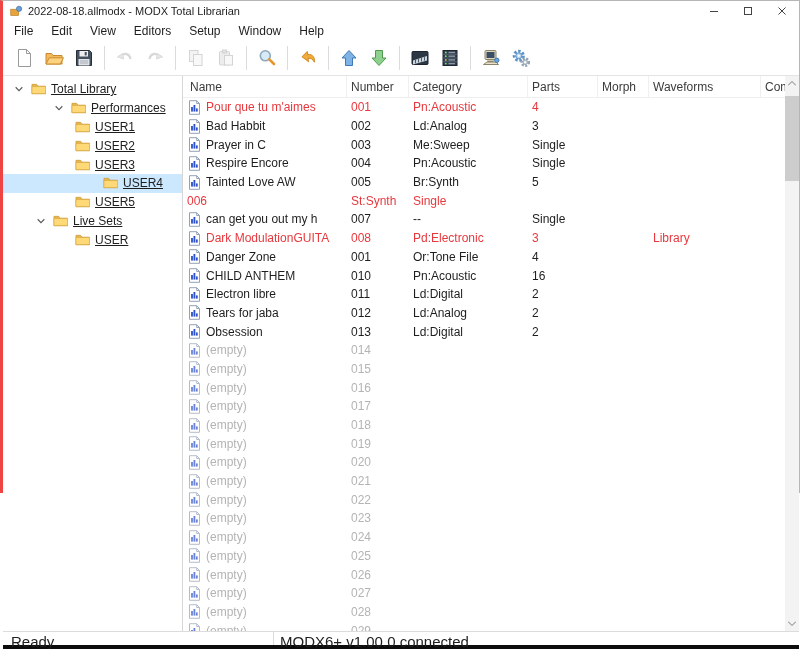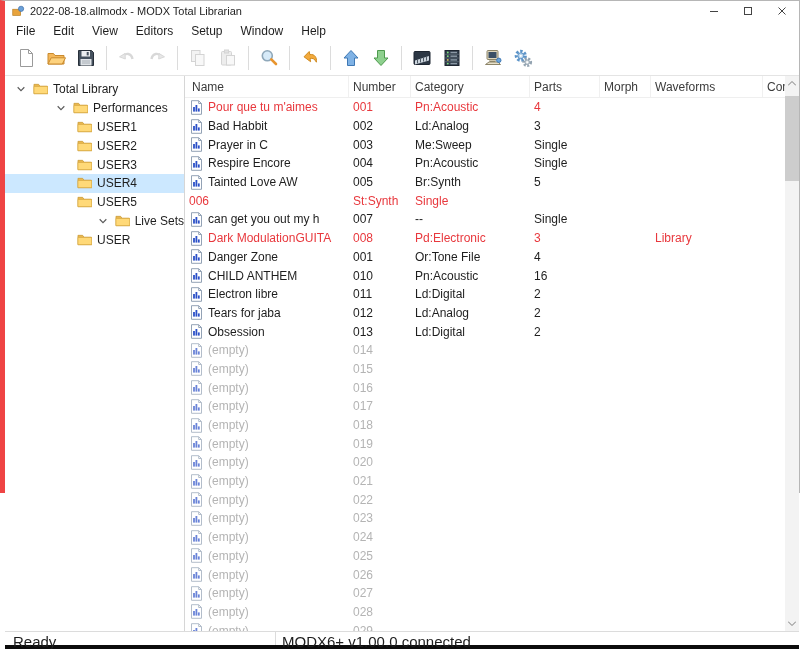--- a/index.html
+++ b/index.html
@@ -1,19 +1,19 @@
 <!DOCTYPE html>
 <html><head>
 <meta charset="utf-8">
 <style>
   * { margin:0; padding:0; box-sizing:border-box; }
   html,body { width:800px; height:649px; overflow:hidden; }
   body { font-family:"Liberation Sans", sans-serif; background:#fff; color:#1e1e1e; }
   .window { position:relative; width:800px; height:493px; background:#fff;
-            border-left:5px solid #ef4444; border-right:1px solid #b6b6b6; border-top:1px solid #b6b6b6; }
+            border-left:3px solid #ef4444; border-right:1px solid #b6b6b6; border-top:1px solid #b6b6b6; }
 
   
   .titlebar { height:19px; display:flex; align-items:center; background:#fff; }
   .titlebar .appicon { width:14px; height:14px; margin:0 5px 0 6px; }
   .titlebar .title { font-size:11px; color:#1e1e1e; flex:1; white-space:nowrap; }
   .wctl { display:flex; height:19px; }
   .wbtn { width:34px; height:19px; display:flex; align-items:center; justify-content:center;
           font-size:11px; color:#444; }
   .wbtn svg { display:block; }
 
@@ -23,21 +23,21 @@
 
   
   .toolbar { height:35px; display:flex; align-items:center; background:#fff;
              border-bottom:1px solid #e4e4e4; padding-left:6px; }
   .tbtn { width:26px; height:26px; display:flex; align-items:center; justify-content:center; margin:0 2px; }
   .tbtn svg { width:20px; height:20px; display:block; }
   .tsep { width:1px; height:24px; background:#dcdcdc; margin:0 5px; }
 
   
   .content { position:relative; display:flex; height:555px; overflow:hidden; }
-  .tree { width:180px; border-right:1px solid #d6d6d6; padding-top:4px; overflow:hidden; }
+  .tree { width:180px; border-right:1px solid #d6d6d6; padding-top:4px; overflow:hidden;text-decoration:underline; }
   .tree-row { height:18.8px; display:flex; align-items:center; font-size:12px; white-space:nowrap; }
   .tree-row.sel { background:#cce8ff; }
   .tree-chev { width:24px; height:16px; display:flex; align-items:center; justify-content:center; flex:none; }
   .tree-chev svg { width:14px; height:14px; }
   .tree-folder { width:15px; height:14px; margin-right:5px; flex:none; }
   .tree-folder svg { width:15px; height:14px; display:block; }
 
   .main { position:relative; flex:1; overflow:hidden; }
   .grid-row { display:grid; grid-template-columns:164px 62px 119px 70px 51px 112px minmax(0,1fr); }
   .thead { height:22px; border-bottom:1px solid #efefef; }
@@ -309,41 +309,41 @@
         <div class="tree-row" style="padding-left: 48px;">
           <span class="tree-chev"></span>
           <span class="tree-folder">
             <svg viewBox="0 0 16 15">
               <path d="M1 2.5h5l1.5 2H15a.8.8 0 0 1 .8.8v7.2H1z" fill="#e9b850" stroke="#c99b36" stroke-width="0.8"></path>
               <path d="M1 4.8h14.8v7.7H1z" fill="#ffd978" stroke="#d9ab45" stroke-width="0.8"></path>
             </svg>
           </span>
           <span>USER3</span>
         </div>
-        <div class="tree-row sel" style="padding-left: 48px;">
+        <div class="tree-row sel" style="padding-left: 76px;">
           <span class="tree-chev"></span>
           <span class="tree-folder">
             <svg viewBox="0 0 16 15">
               <path d="M1 2.5h5l1.5 2H15a.8.8 0 0 1 .8.8v7.2H1z" fill="#e9b850" stroke="#c99b36" stroke-width="0.8"></path>
               <path d="M1 4.8h14.8v7.7H1z" fill="#ffd978" stroke="#d9ab45" stroke-width="0.8"></path>
             </svg>
           </span>
           <span>USER4</span>
         </div>
         <div class="tree-row" style="padding-left: 48px;">
           <span class="tree-chev"></span>
           <span class="tree-folder">
             <svg viewBox="0 0 16 15">
               <path d="M1 2.5h5l1.5 2H15a.8.8 0 0 1 .8.8v7.2H1z" fill="#e9b850" stroke="#c99b36" stroke-width="0.8"></path>
               <path d="M1 4.8h14.8v7.7H1z" fill="#ffd978" stroke="#d9ab45" stroke-width="0.8"></path>
             </svg>
           </span>
           <span>USER5</span>
         </div>
-        <div class="tree-row" style="padding-left: 26px; justify-content: flex-end;">
+        <div class="tree-row" style="padding-left: 26px;">
           <span class="tree-chev">
             <svg viewBox="0 0 16 16">
               <path d="M4.2 6l3.8 3.8L11.8 6" fill="none" stroke="#5a5a5a" stroke-width="1.3"></path>
             </svg>
           </span>
           <span class="tree-folder">
             <svg viewBox="0 0 16 15">
               <path d="M1 2.5h5l1.5 2H15a.8.8 0 0 1 .8.8v7.2H1z" fill="#e9b850" stroke="#c99b36" stroke-width="0.8"></path>
               <path d="M1 4.8h14.8v7.7H1z" fill="#ffd978" stroke="#d9ab45" stroke-width="0.8"></path>
             </svg>

